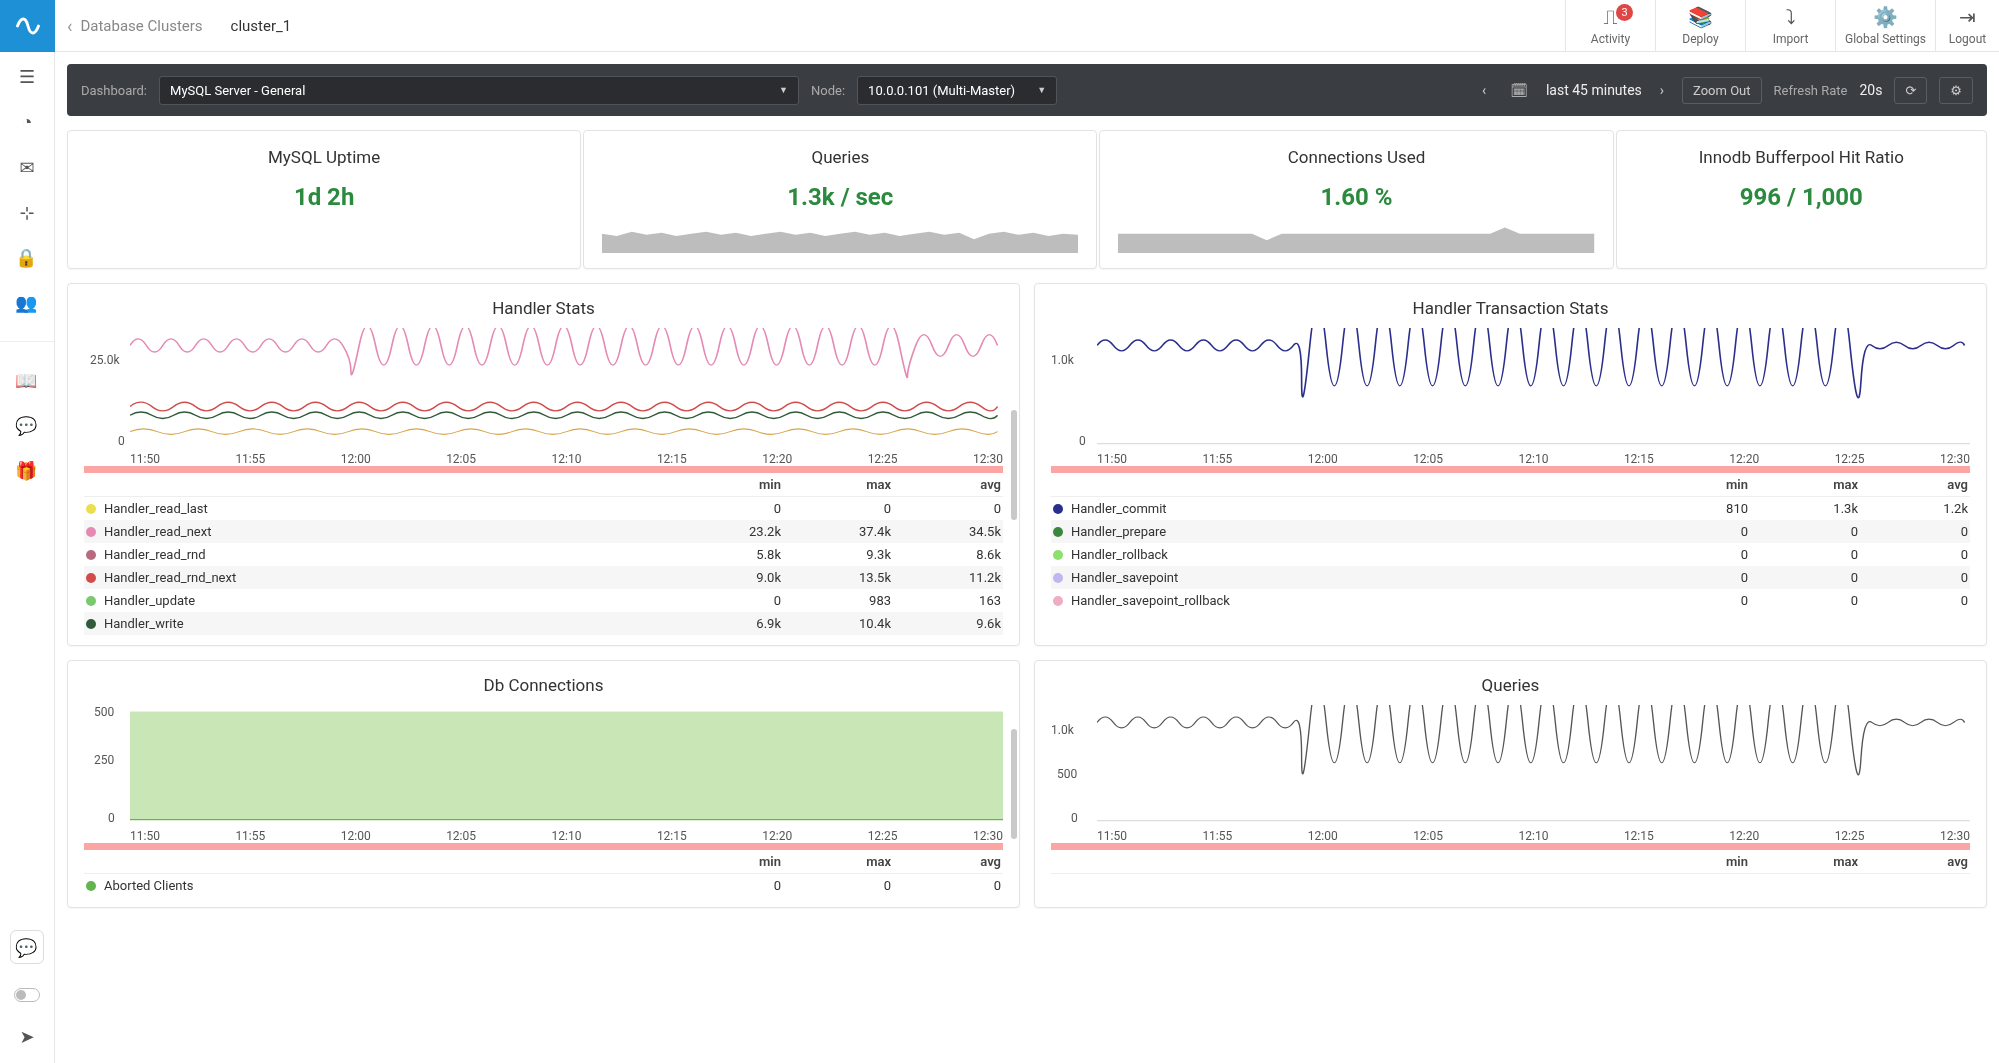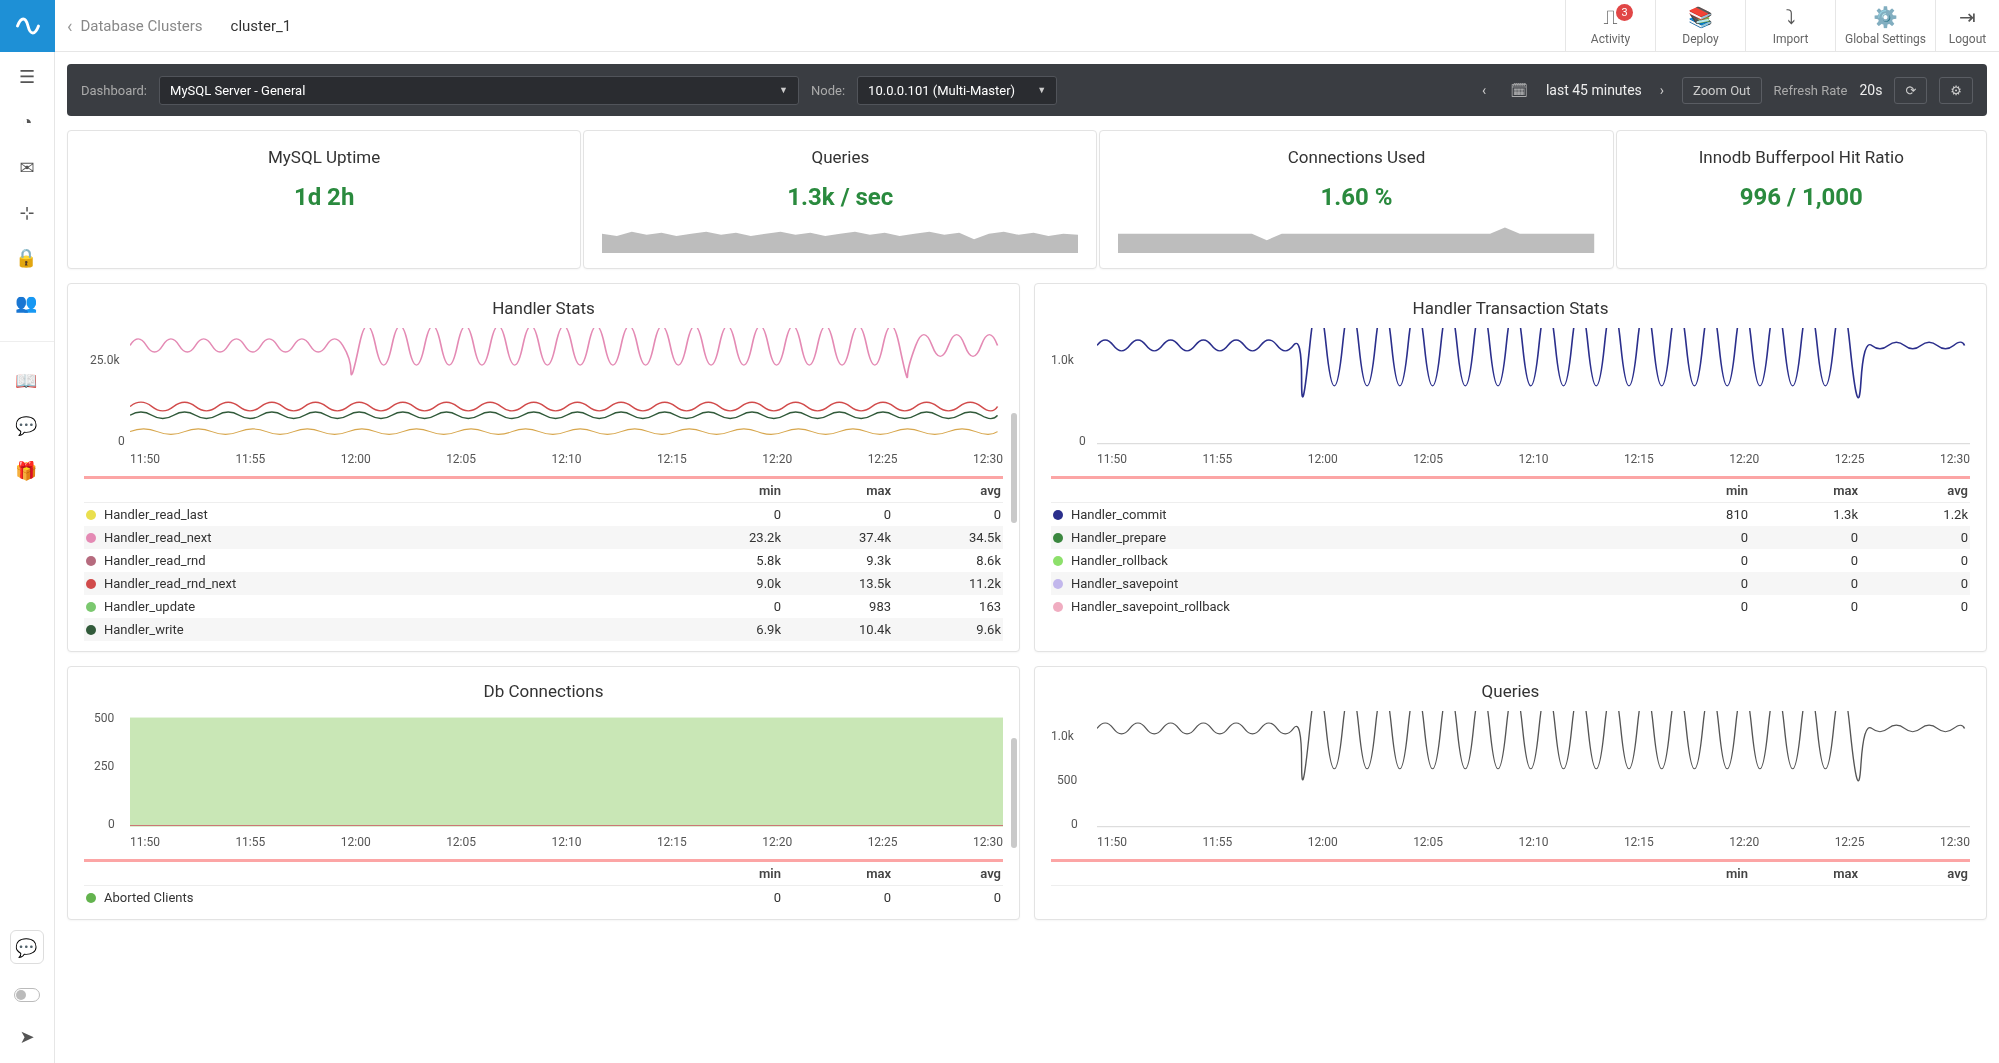--- a/index.html
+++ b/index.html
@@ -39,21 +39,21 @@
 .statcard .tit { font-size:17px; color:#333; margin-bottom:16px; }
 .statcard .val { color:#2a8a3e; font-size:24px; font-weight:700; margin-bottom:10px; }
 .spark { height:32px; width:100%; }
 
 .chartrow { display:flex; gap:14px; margin-top:14px; }
 .panel { background:#fff; border:1px solid #e3e3e3; border-radius:4px; box-shadow:0 1px 2px rgba(0,0,0,0.04); padding:14px 16px 10px; flex:1; min-width:0; position:relative; }
 .panel .ptit { text-align:center; font-size:17px; color:#333; margin-bottom:10px; }
 .chartbox { height:120px; position:relative; }
 .chartbox svg { width:100%; height:100%; }
 .xticks { display:flex; justify-content:space-between; font-size:12px; color:#555; padding:4px 0 0 46px; }
-.legend { margin-top:10px; border-top:3px solid #fca5a5; }
+.legend { border-top:7px solid #fca5a5; }
 .legend-head, .legend-row { display:flex; align-items:center; padding:4px 2px; font-size:13px; }
 .legend-head { font-weight:600; color:#444; border-bottom:1px solid #eee; }
 .legend-row:nth-child(odd) { background:#f6f6f6; }
 .swatch { width:10px; height:10px; border-radius:50%; margin-right:8px; flex:0 0 10px; }
 .lname { flex:1; }
 .lcol { width:110px; text-align:right; }
 .panelhandle { position:absolute; right:2px; top:50%; width:6px; height:110px; background:#c9c9c9; border-radius:3px; transform:translateY(-50%); cursor:ns-resize; }
 
 .areafill { fill:#c9e7b6; }
 </style>

